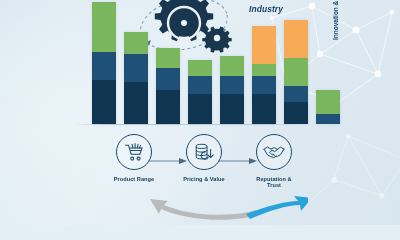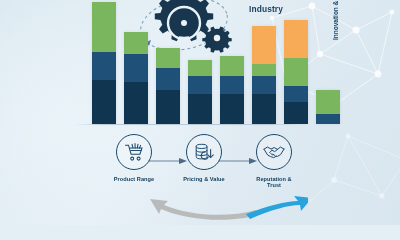--- a/index.html
+++ b/index.html
@@ -23,21 +23,21 @@
   .gears{position:absolute;left:132px;top:-20px;width:110px;height:80px;}
 
   
   .title{
     position:absolute;left:196px;top:-8px;width:140px;
     text-align:center;color:#173f5f;
     font-size:8.4px;font-weight:bold;line-height:1.38;
     letter-spacing:.1px;
   }
   .title .l1{display:block;}
-  .title .l2{display:block;}
+  .title .l2{display:block;font-style:italic;}
 
   
   #chart{position:absolute;left:0;top:0;width:400px;height:132px;}
   .baseline{
     position:absolute;left:74px;top:124px;width:228px;height:1.4px;
     background:linear-gradient(90deg,rgba(160,180,195,0) 0%,#b9c9d6 14%,#b9c9d6 86%,rgba(160,180,195,0) 100%);
   }
   .bar{position:absolute;bottom:0;width:24px;display:flex;flex-direction:column;justify-content:flex-end;
        box-shadow:0 0 3px rgba(30,60,90,.10);}
   .barsCanvas{position:absolute;left:0;top:0;width:400px;height:124px;}

